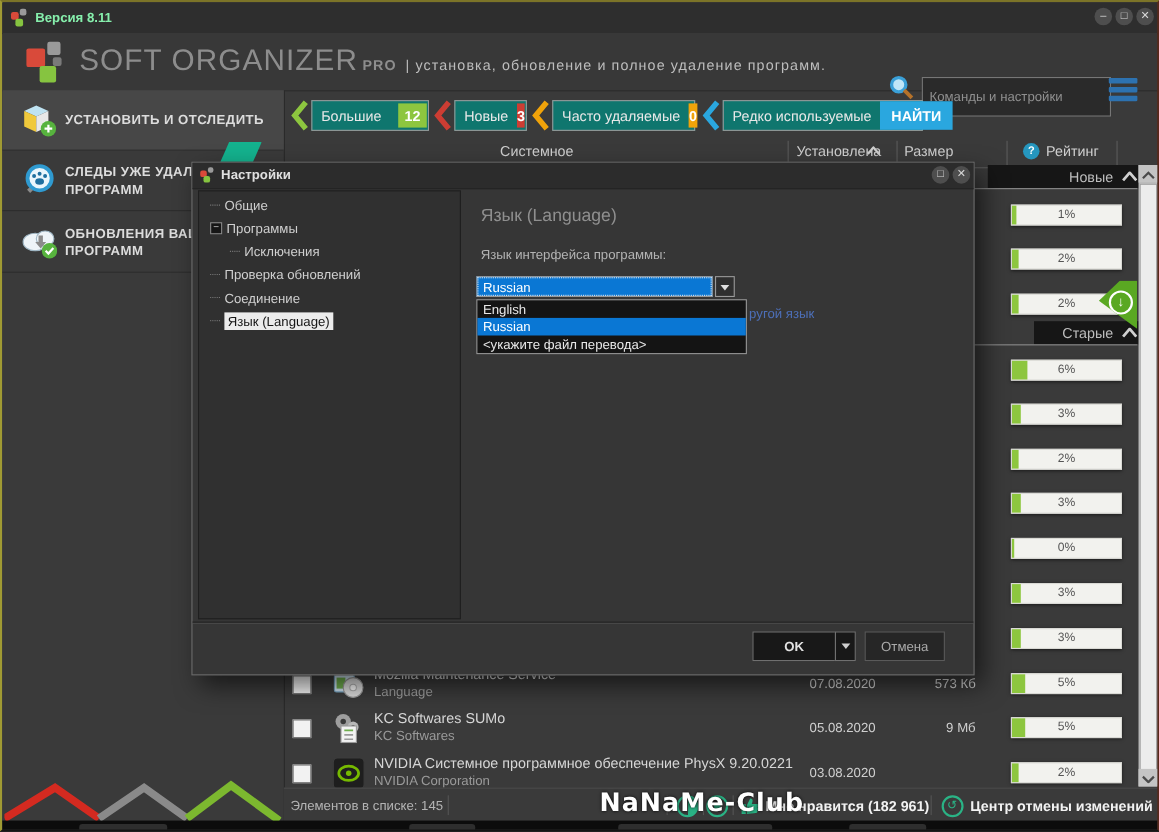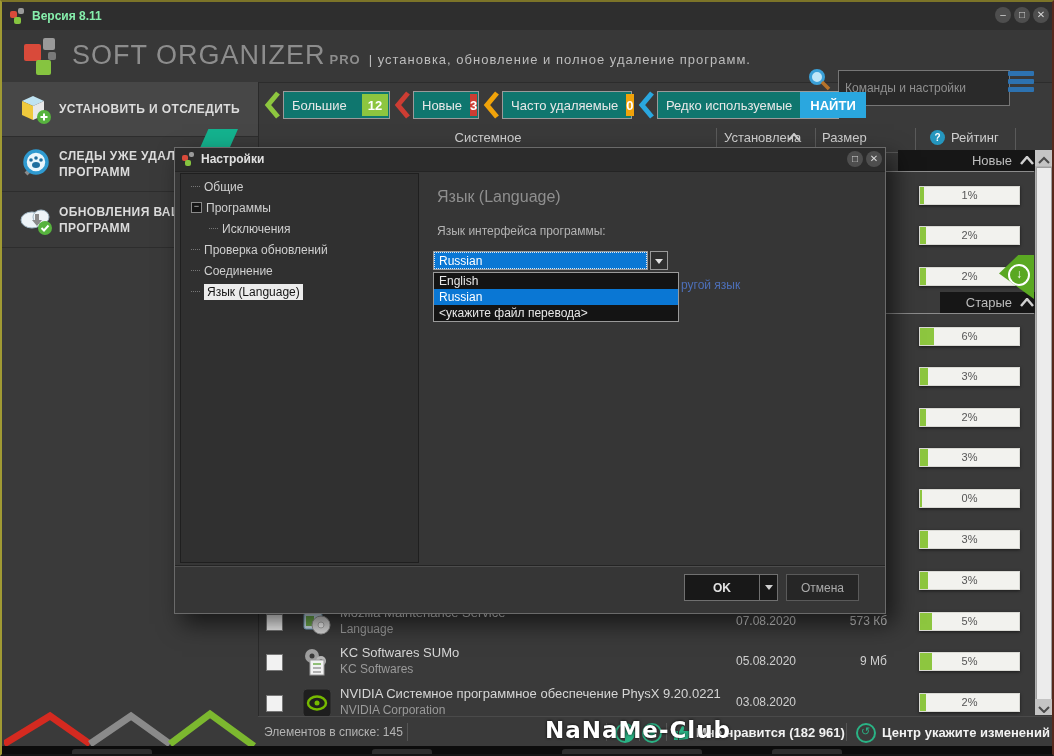--- a/index.html
+++ b/index.html
@@ -387,21 +387,21 @@
     <span class="ssep" style="left:408px;"></span>
     <svg class="abs" style="left:416px;top:7px;" width="18" height="17">
       <rect x="0" y="7" width="4" height="9" fill="#2ab385"></rect>
       <path d="M5 16 V8 l3-6 c2 0 2.6 1.2 2 3 l-0.6 2 h5 c1.6 0 1.6 2.6 0.3 3 1 0.6 0.8 2.2-0.3 2.6 0.6 1 0 2.4-1.2 2.4 z" fill="#2ab385"></path>
     </svg>
     <span class="stext sbold" style="left:438px;">Мне нравится (182 961)</span>
     <span class="ssep" style="left:588px;"></span>
     <span class="gicon" style="left:598px;">
         <span style="position:absolute;left:3px;top:0px;color:#2ab385;font-size:11px;">↺</span>
       </span>
-    <span class="stext sbold" style="left:624px;">Центр укажите изменений</span>
+    <span class="stext sbold" style="left:624px;">Центр отмены изменений</span>
     <span id="watermark">NaNaMe-Club</span>
   </div>
   <div class="abs" id="taskbar">
     <div style="left:70px;width:80px;"></div>
       <div style="left:370px;width:60px;"></div>
     <div style="left:560px;width:140px;"></div>
       <div style="left:770px;width:70px;"></div>
   </div>
 
   <div class="abs" id="dialog">

